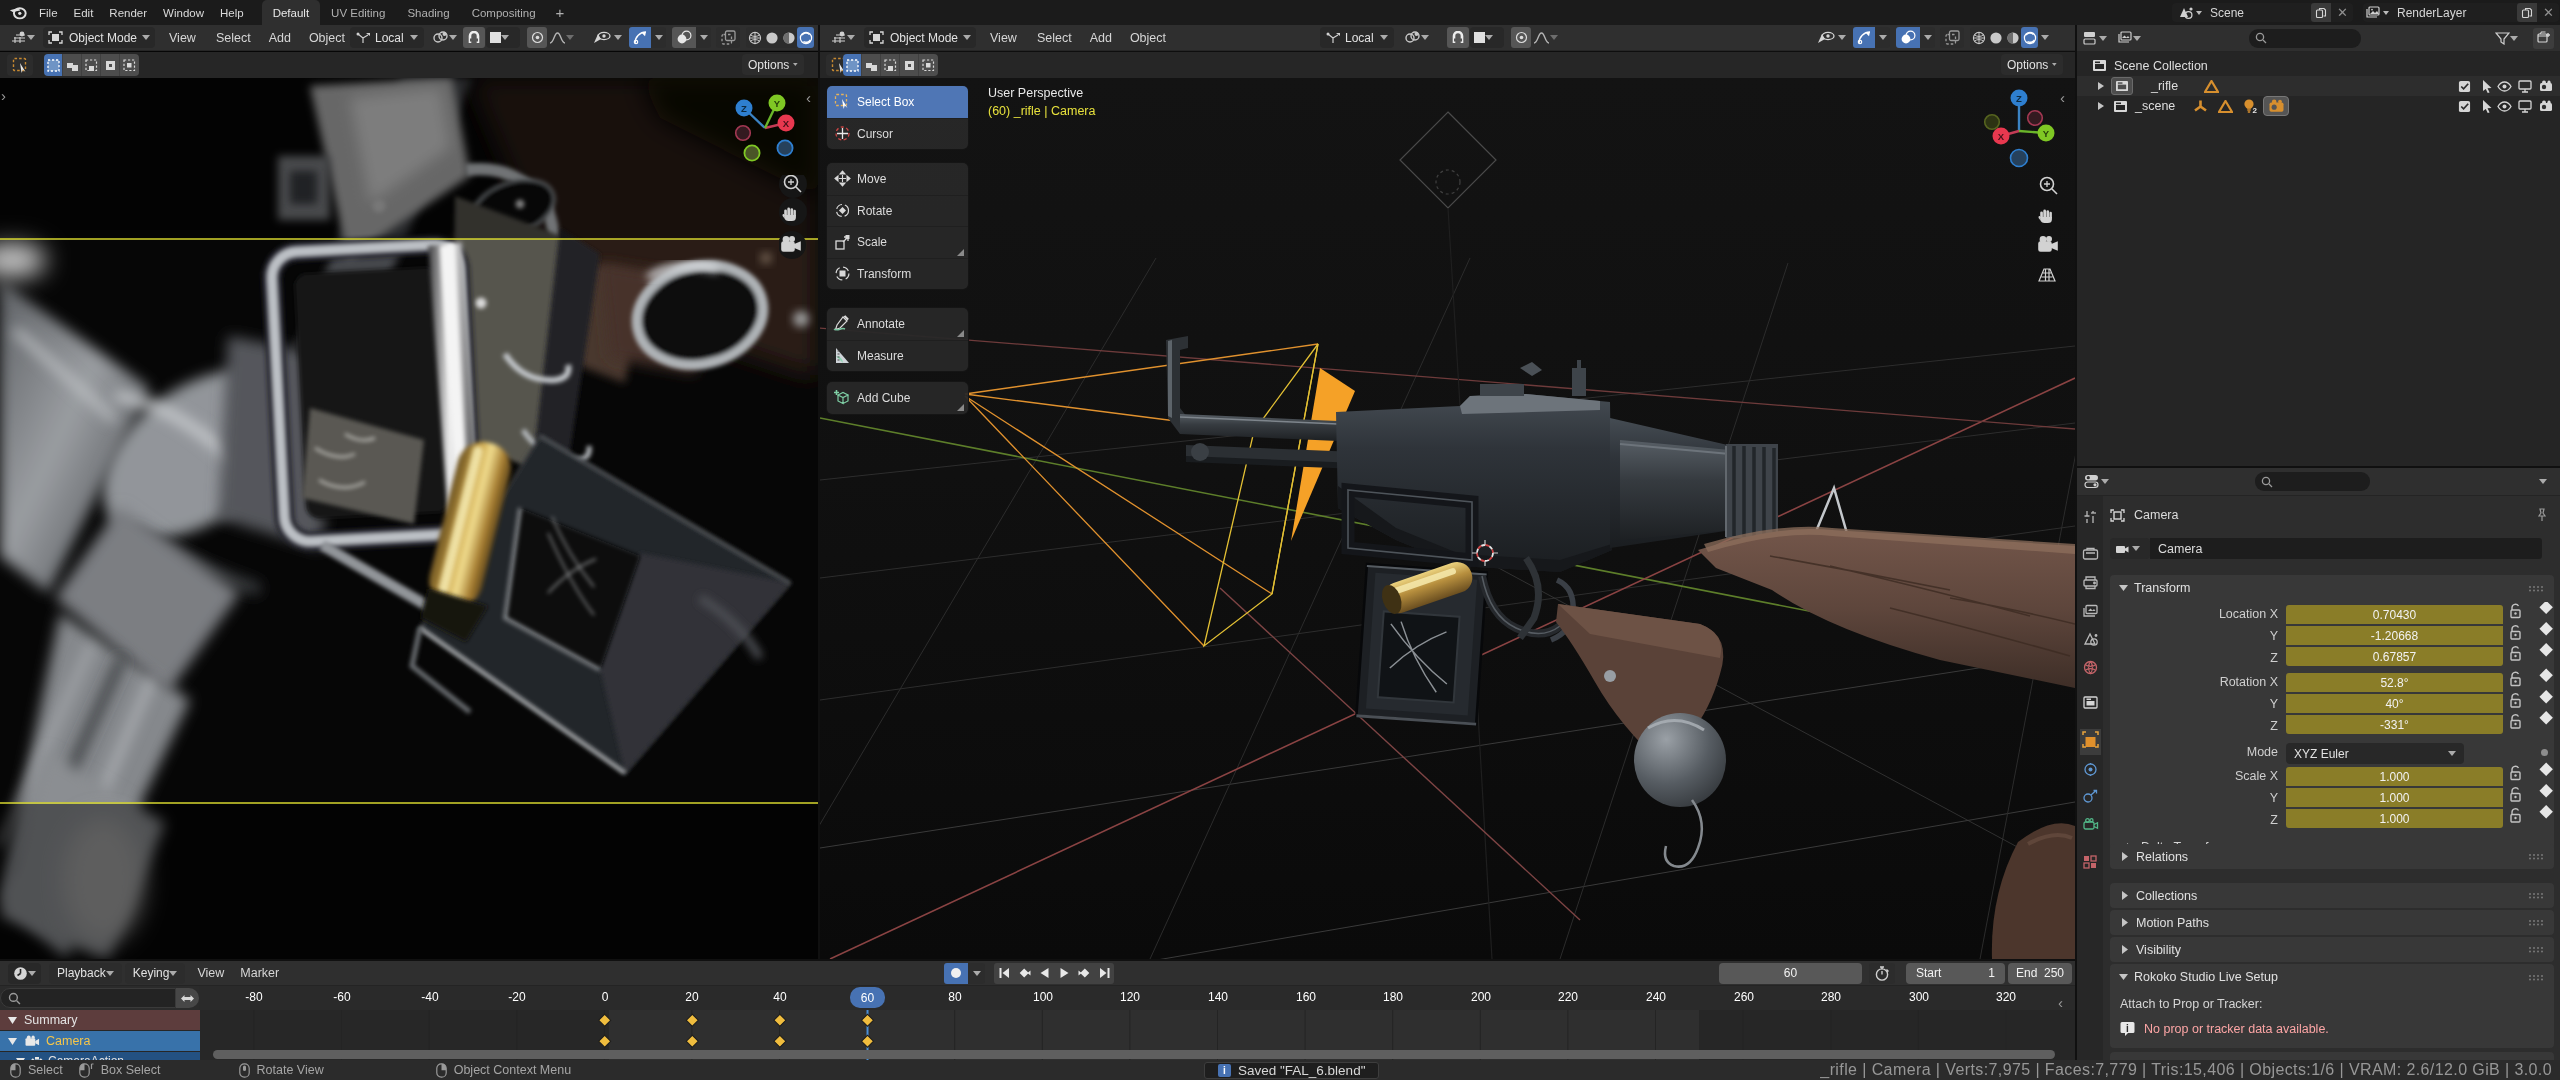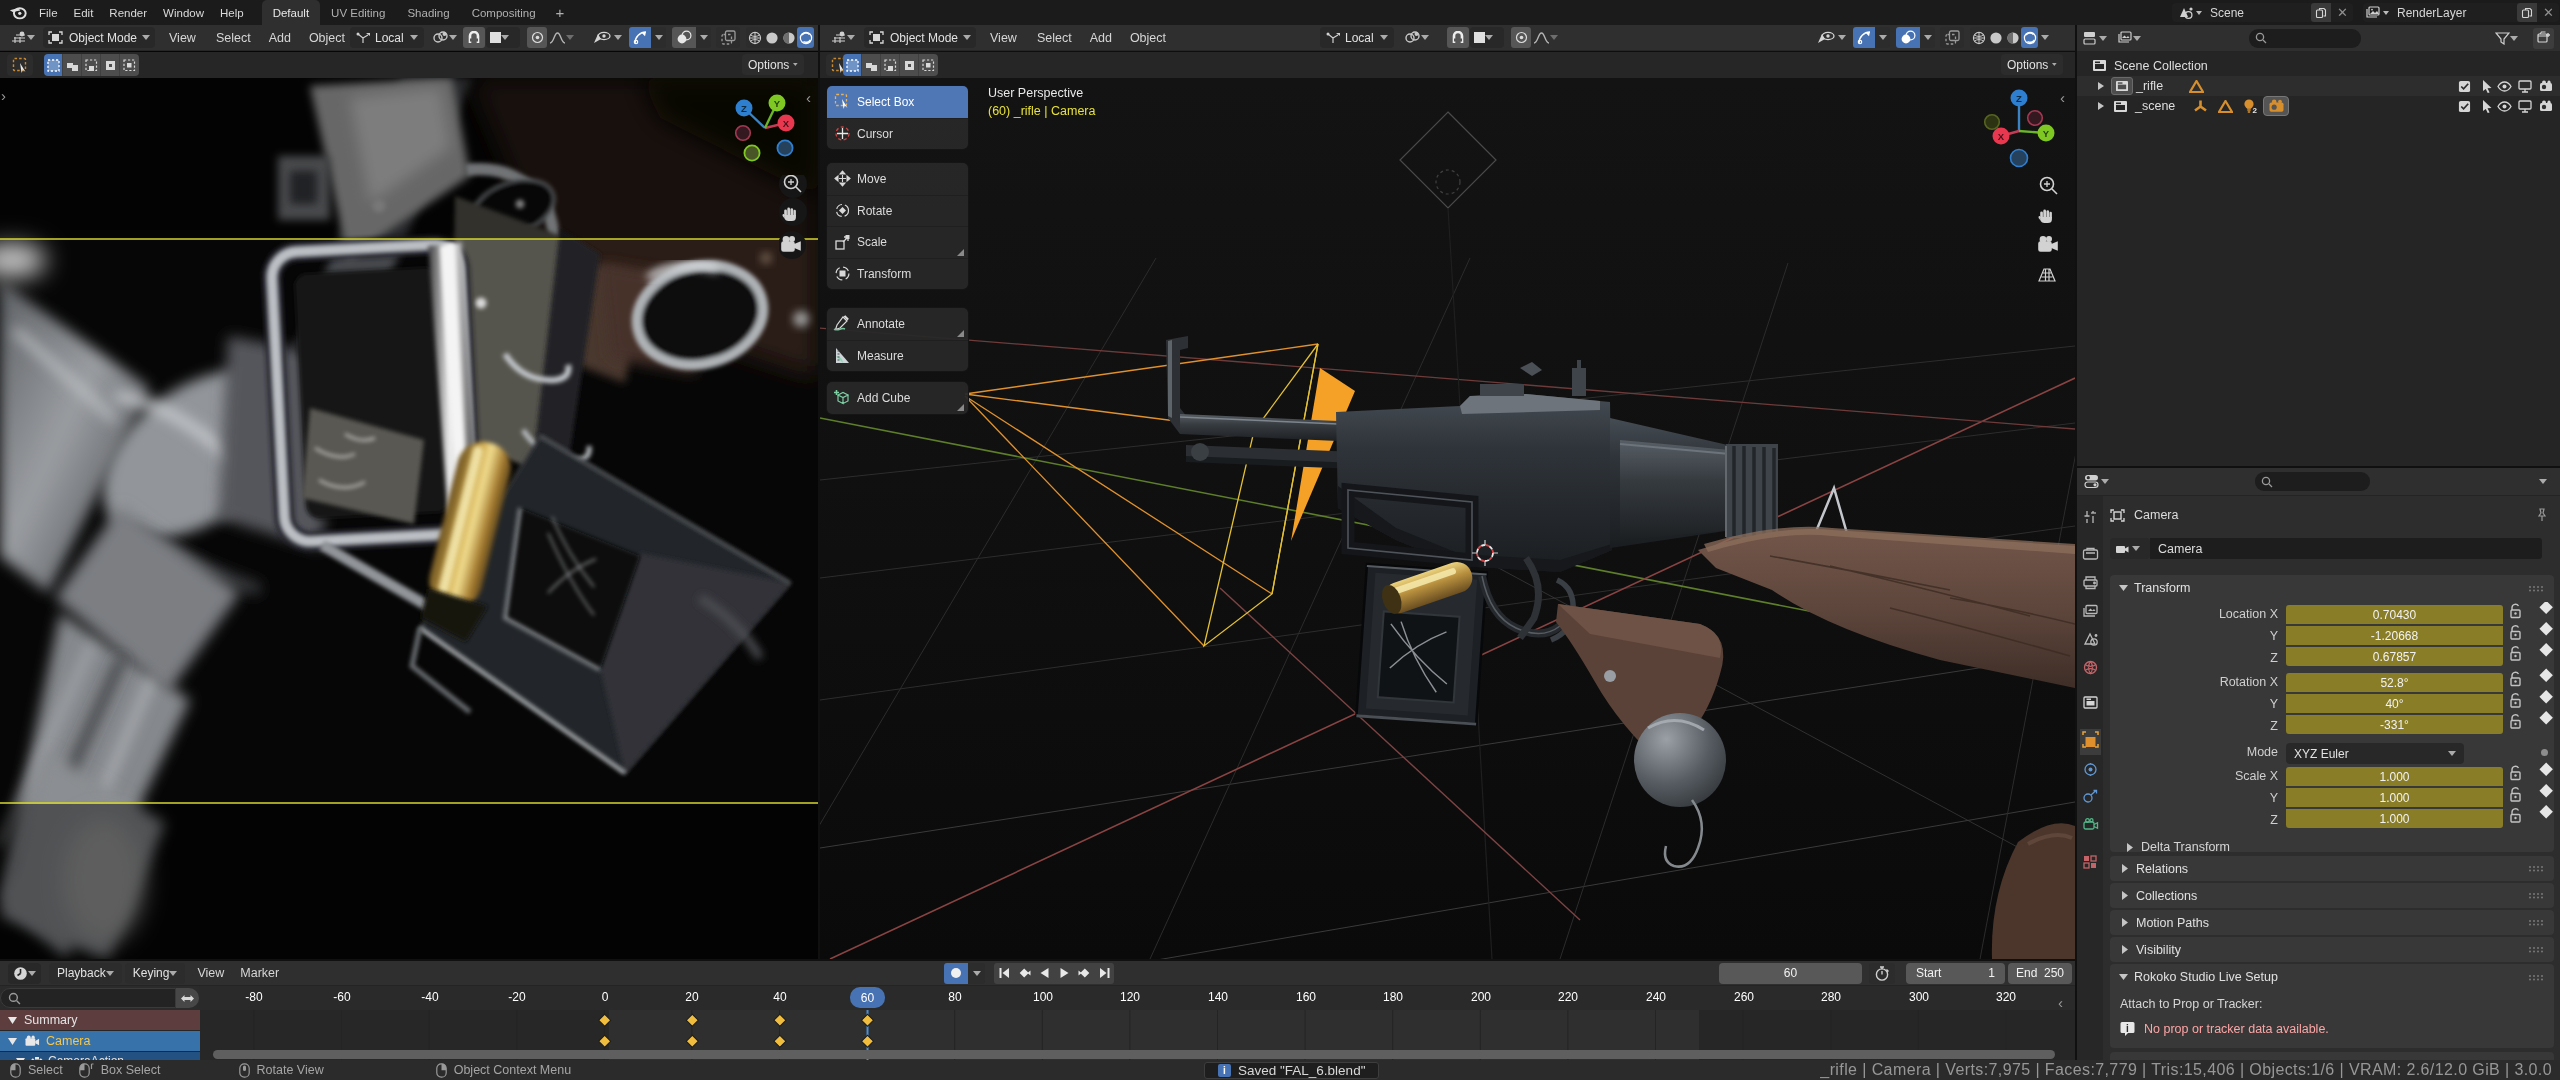--- a/index.html
+++ b/index.html
@@ -957,21 +957,21 @@
     <svg width="8" height="8" viewBox="0 0 8 8" style="margin-left:20px">
         <path d="M1 0 l6 4 -6 4Z" fill="#c5c5c5"></path>
       </svg>
     <div style="margin-left:6px; width:22px; height:18px; background:#4d4d4d; border:1px solid #6a6a6a; border-radius:3px; display:flex; align-items:center; justify-content:center;">
       <svg width="14" height="12" viewBox="0 0 15 13">
           <rect x="1" y="1" width="13" height="11" rx="1" fill="#d8d8d8"></rect>
           <rect x="3" y="5" width="9" height="5" fill="#4d4d4d"></rect>
           <rect x="3" y="2.5" width="5" height="1.6" fill="#4d4d4d"></rect>
         </svg>
     </div>
-    <span style="margin-left:3px">_rifle</span>
+    <span style="margin-left:18px">_rifle</span>
     <svg width="15" height="13" viewBox="0 0 15 13" style="margin-left:26px">
         <path d="M7.5 1 L14 12 H1 Z" fill="none" stroke="#d78f2e" stroke-width="2.2"></path>
       </svg>
     <svg width="13" height="13" viewBox="0 0 14 14" style="position:absolute; left:381px;">
         <rect x="1" y="1" width="12" height="12" rx="2" fill="#d5d5d5"></rect>
         <path d="M3.5 7 l2.5 2.5 L11 4" stroke="#2b2b2b" stroke-width="1.8" fill="none"></path>
       </svg>
     <svg width="14" height="14" viewBox="0 0 14 14" style="position:absolute; left:403px;">
         <path d="M3 1 L11.5 9 L7.5 9.3 L9.6 13.4 L7.7 14 L5.8 9.9 L3 12 Z" fill="#d5d5d5"></path>
       </svg>
@@ -1198,21 +1198,21 @@
   <div class="field" style="left:209px; top:299px; width:217px; border-radius:3px 3px 0 0;">1.000</div>
   <div class="flabel" style="left:23px; top:323px;">Y</div>
   <div class="field" style="left:209px; top:320px; width:217px; border-radius:0;">1.000</div>
   <div class="flabel" style="left:23px; top:345px;">Z</div>
   <div class="field" style="left:209px; top:341px; width:217px; border-radius:0 0 3px 3px;">1.000</div>
   <div class="row" style="position:absolute; left:50px; top:372px; color:#d5d5d5; font-size:12.5px;">
     <svg width="6" height="9" viewBox="0 0 6 9" style="margin-right:8px">
         <path d="M0 0 l6 4.5 L0 9Z" fill="#c5c5c5"></path>
       </svg>Delta Transform
   </div>
-  <div class="panel phead" style="top:388px; height:25px;"><svg width="6" height="9" viewBox="0 0 6 9" style="margin:0 8px 0 12px">
+  <div class="panel phead" style="top:376px; height:25px;"><svg width="6" height="9" viewBox="0 0 6 9" style="margin:0 8px 0 12px">
         <path d="M0 0 l6 4.5 L0 9Z" fill="#c5c5c5"></path>
       </svg>Relations<svg width="16" height="7" viewBox="0 0 16 7" style="position:absolute; right:10px; top:9px;">
         <g fill="#787878">
           <circle cx="2" cy="2" r="1"></circle>
           <circle cx="6" cy="2" r="1"></circle>
           <circle cx="10" cy="2" r="1"></circle>
           <circle cx="14" cy="2" r="1"></circle>
           <circle cx="2" cy="5.5" r="1"></circle>
           <circle cx="6" cy="5.5" r="1"></circle>
           <circle cx="10" cy="5.5" r="1"></circle>

